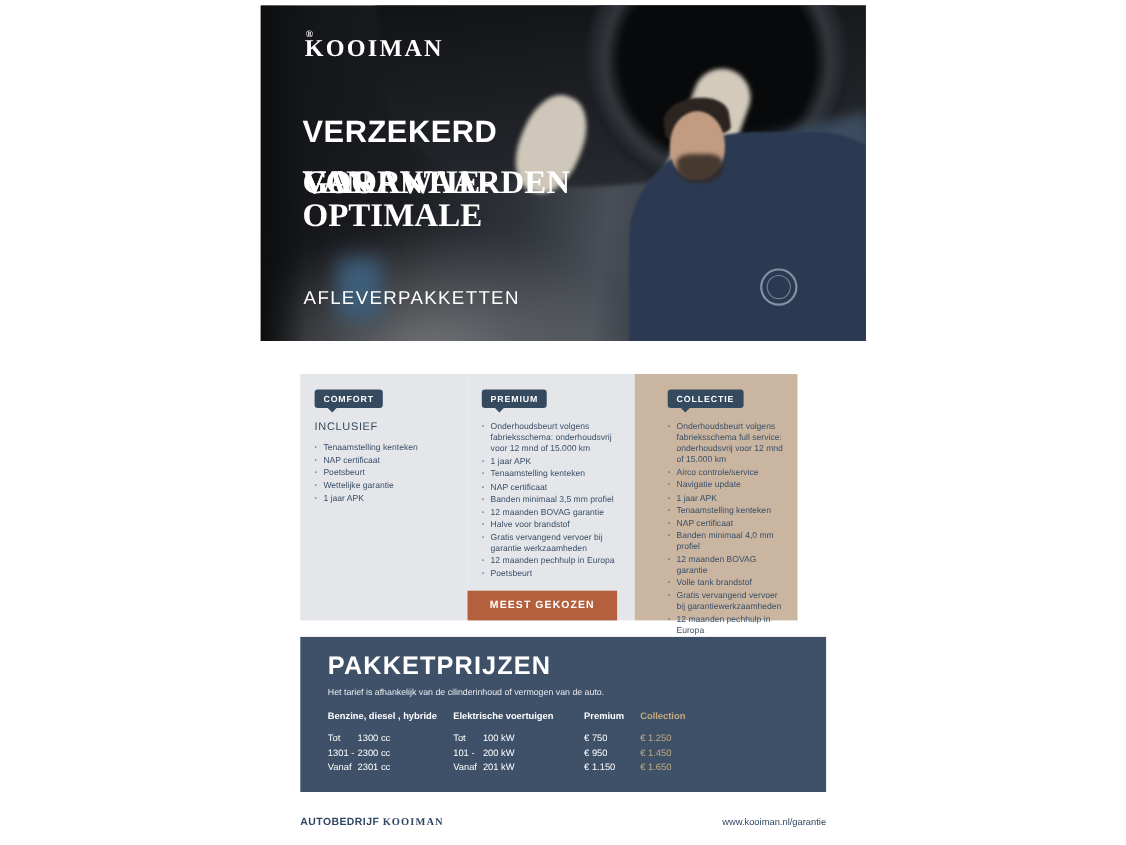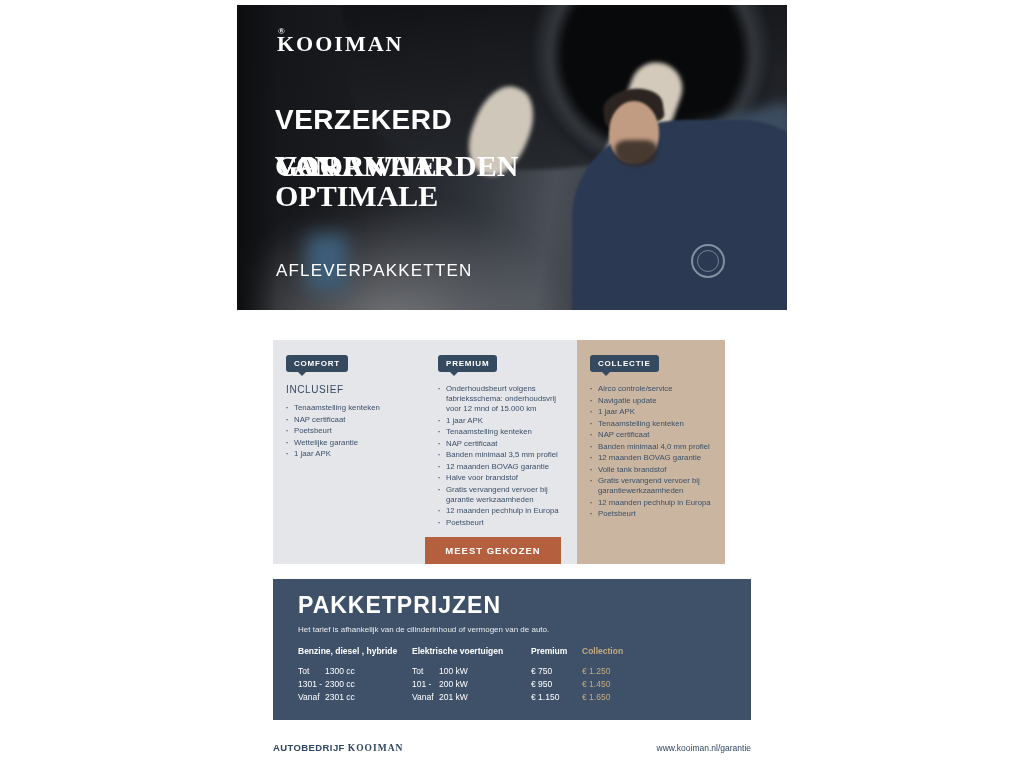--- a/index.html
+++ b/index.html
@@ -28,21 +28,21 @@
   .hero-logo { left:40px; top:26px; z-index:5; color:#fff; font-family:"Liberation Serif", serif; font-weight:bold; font-size:22px; letter-spacing:2px; }
   .hero-logo sup { font-size:9px; letter-spacing:0; position:relative; top:-9px; left:1px; }
   .hero-title-sans { left:38px; top:99px; z-index:5; color:#fff; font-size:28px; font-weight:800; letter-spacing:.5px; }
   .hero-title-serif { left:38px; top:146px; z-index:5; color:#fff; font-family:"Liberation Serif", serif; font-weight:bold; font-size:30px; line-height:30px; }
   .hero-sub { left:39px; top:256px; z-index:5; color:#fff; font-size:17px; font-weight:400; letter-spacing:1.2px; }
 
   
   .cards { display:flex; gap:0; margin:30px 36px 0 36px; }
   .card { position:relative; height:224px; padding:12px 13px; }
   .card-gray { background:#e4e6ea; }
-  .card-tan { background:#c9b5a0; }
+  .card-tan { background:#c9b5a0;padding-left:30px; }
   .card-1 { width:152px; } .card-2 { width:152px; } .card-3 { width:148px; }
   .badge { position:relative; display:inline-block; background:#35495f; color:#fff; font-size:8px; font-weight:bold; letter-spacing:.8px; padding:4px 8px 4px 8px; border-radius:3px; margin-bottom:6px; }
   .badge::after { content:""; position:absolute; left:12px; bottom:-4px; border-left:4px solid transparent; border-right:4px solid transparent; border-top:4px solid #35495f; }
   .card h3 { color:#35495f; font-size:10px; font-weight:normal; letter-spacing:.6px; margin:6px 0 8px 0; }
   .card ul { list-style:none; margin-top:6px; }
   .card li { position:relative; padding-left:8px; color:#3c5068; font-size:7.8px; line-height:10px; margin-bottom:1.5px; }
   .card li::before { content:"\00B7"; position:absolute; left:0; top:0; font-weight:bold; }
   .cta { position:absolute; left:0; right:16px; bottom:0; height:27px; background:#b45f3d; color:#fff; font-size:9.5px; font-weight:bold; letter-spacing:1px; display:flex; align-items:center; justify-content:center; }
 
   
@@ -121,20 +121,21 @@
         <li>Gratis vervangend vervoer bij garantie werkzaamheden</li>
         <li>12 maanden pechhulp in Europa</li>
         <li>Poetsbeurt</li>
       </ul>
       <div class="cta">MEEST GEKOZEN</div>
     </div>
 
     <div class="card card-tan card-3">
       <span class="badge">COLLECTIE</span>
       <ul>
+        <li>Onderhoudsbeurt volgens fabrieksschema full service: onderhoudsvrij voor 12 mnd of 15.000 km</li>
         <li>Airco controle/service</li>
         <li>Navigatie update</li>
         <li>1 jaar APK</li>
         <li>Tenaamstelling kenteken</li>
         <li>NAP certificaat</li>
         <li>Banden minimaal 4,0 mm profiel</li>
         <li>12 maanden BOVAG garantie</li>
         <li>Volle tank brandstof</li>
         <li>Gratis vervangend vervoer bij garantiewerkzaamheden</li>
         <li>12 maanden pechhulp in Europa</li>

